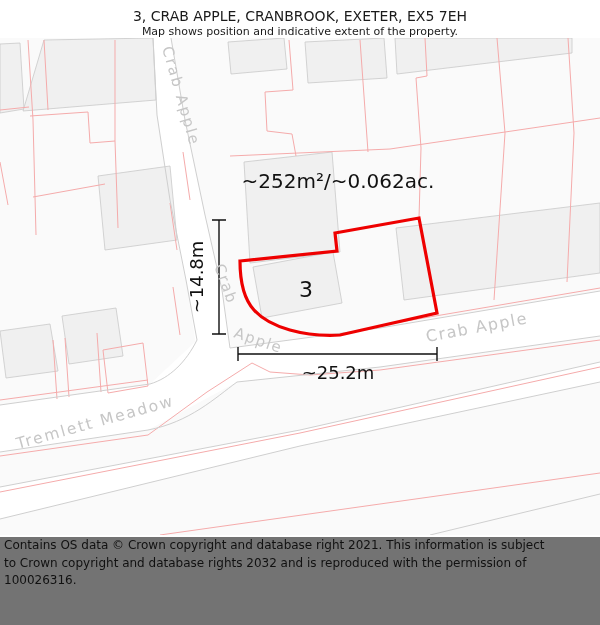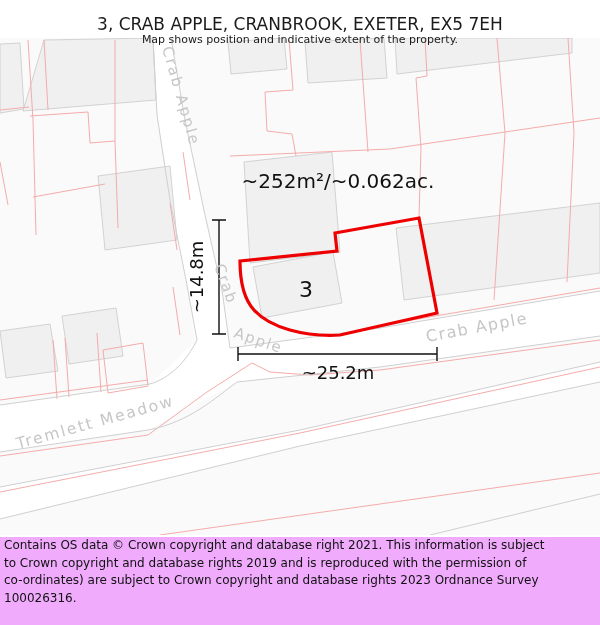--- a/index.html
+++ b/index.html
@@ -1,24 +1,24 @@
 <!DOCTYPE html>
 <html><head>
 <meta charset="utf-8">
 <style>
   html,body{margin:0;padding:0;background:#ffffff;}
   body{width:600px;height:625px;overflow:hidden;position:relative;
        font-family:"DejaVu Sans",sans-serif;}
   .titleblock{position:absolute;left:0;top:0;width:600px;height:38px;
        background:#ffffff;text-align:center;z-index:3;}
-  .title{font-size:17px;color:#1a1a1a;padding-top:16px;line-height:16px;}
+  .title{font-size:14px;color:#1a1a1a;padding-top:8px;line-height:16px;}
   .subtitle{font-size:11px;color:#1a1a1a;line-height:16px;}
   .mapwrap{position:absolute;left:0;top:0;width:600px;height:535px;z-index:1;}
   .footer{position:absolute;left:0;top:537px;width:600px;height:88px;
-       background:#f0abfc;z-index:3;}
+       background:#737373;z-index:3;}
   .footer div{font-size:12px;line-height:17.5px;color:#111;padding-left:4px;
        white-space:nowrap;}
   svg text{font-family:"DejaVu Sans",sans-serif;}
   .roadlabel{fill:#c6c6c6;}
   .dimtext{fill:#111111;}
 </style>
 </head>
 <body>
 
 <div class="titleblock">
@@ -104,16 +104,15 @@
 
   <text class="dimtext" x="338" y="188" font-size="20" text-anchor="middle">~252m²/~0.062ac.</text>
   <text class="dimtext" x="306" y="297" font-size="22" text-anchor="middle">3</text>
   <text class="dimtext" x="338" y="379" font-size="18" text-anchor="middle">~25.2m</text>
   <text class="dimtext" transform="translate(203,277) rotate(-90)" font-size="18" text-anchor="middle">~14.8m</text>
 </svg>
 </div>
 
 <div class="footer">
   <div>Contains OS data © Crown copyright and database right 2021. This information is subject</div>
-  <div>to Crown copyright and database rights 2019 and is reproduced with the permission of</div>
-  <div>co-ordinates) are subject to Crown copyright and database rights 2023 Ordnance Survey</div>
+  <div>to Crown copyright and database rights 2032 and is reproduced with the permission of</div>
   <div>100026316.</div>
 </div>
 
 </body></html>

